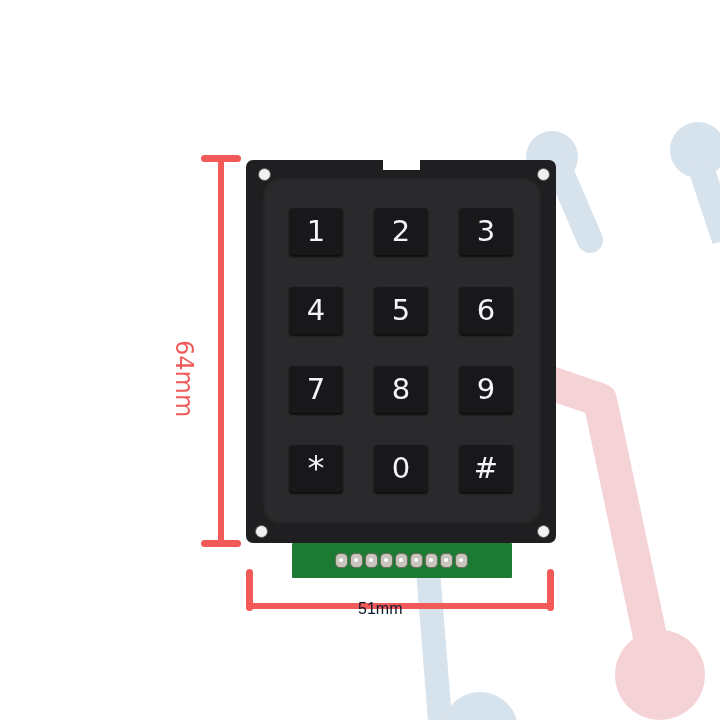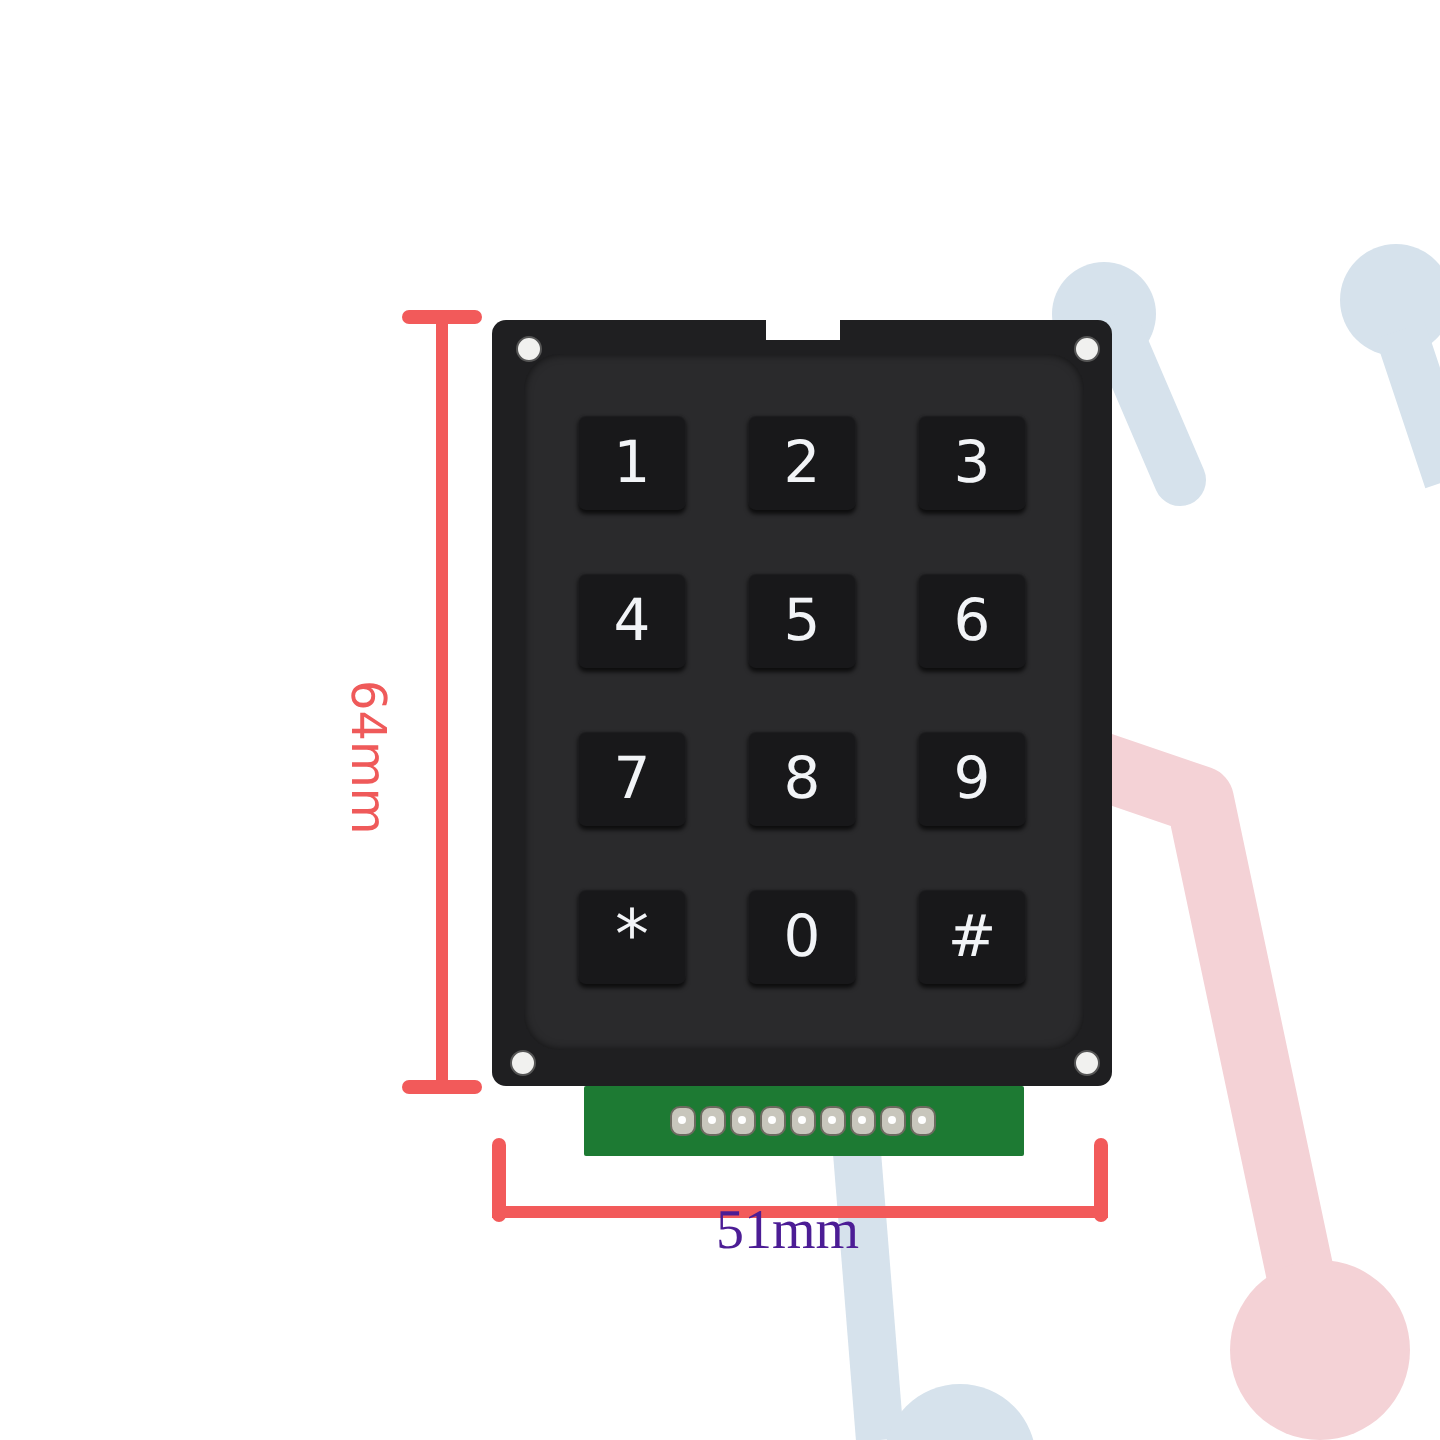--- a/index.html
+++ b/index.html
@@ -12,21 +12,21 @@
   .key { position: absolute; width: 54px; height: 48px; background: #18181a; border-radius: 4px; box-shadow: 0 2px 2px rgba(0,0,0,0.7), inset 0 1px 1px rgba(255,255,255,0.08); color: #f2f4f7; font-family: "DejaVu Sans", sans-serif; font-size: 29px; line-height: 48px; text-align: center; font-weight: normal; }
   .pcb { position: absolute; left: 292px; top: 543px; width: 220px; height: 35px; background: #1d7a33; border-radius: 1px; }
   .pin { position: absolute; top: 10px; width: 11px; height: 13px; border-radius: 5px; background: #c8c6bc; border: 1px solid #6d6a60; }
   .pin::after { content: ""; position: absolute; left: 3px; top: 4px; width: 4px; height: 4px; border-radius: 50%; background: #ffffff; }
   .dim-v { position: absolute; left: 217px; top: 158px; width: 8px; height: 386px; }
   .dim-v .line { position: absolute; left: 1px; top: 0; width: 6px; height: 100%; background: #f25a5a; }
   .dim-v .cap { position: absolute; left: -16px; width: 40px; height: 7px; border-radius: 4px; background: #f25a5a; }
   .dim-h { position: absolute; left: 246px; top: 569px; width: 308px; height: 40px; }
   .dim-h .line { position: absolute; left: 0; top: 34px; width: 100%; height: 6px; background: #f25a5a; }
   .dim-h .cap { position: absolute; top: 0; width: 7px; height: 42px; border-radius: 4px; background: #f25a5a; }
-  .label-w { position: absolute; left: 358px; top: 600px; font-size: 28px; color: #4c1d95; font-family: Liberation Serif, serif; letter-spacing: 0px; }
+  .label-w { position: absolute; left: 358px; top: 600px; font-size: 16px; color: #0f172a; font-family: Liberation Sans, sans-serif; letter-spacing: 0px; }
   .label-h { position: absolute; left: 198px; top: 340px; font-size: 24px; color: #ef5a5a; font-family: "DejaVu Sans", sans-serif; transform-origin: 0 0; transform: rotate(90deg); white-space: nowrap; }
 </style>
 </head>
 <body>
 
 <svg class="bg-deco" width="720" height="720" viewBox="0 0 720 720">
 
   <g fill="#d6e2ec" stroke="#d6e2ec">
     <circle cx="552" cy="157" r="26" stroke="none"></circle>
     <line x1="560" y1="170" x2="590" y2="240" stroke-width="26" stroke-linecap="round"></line>

